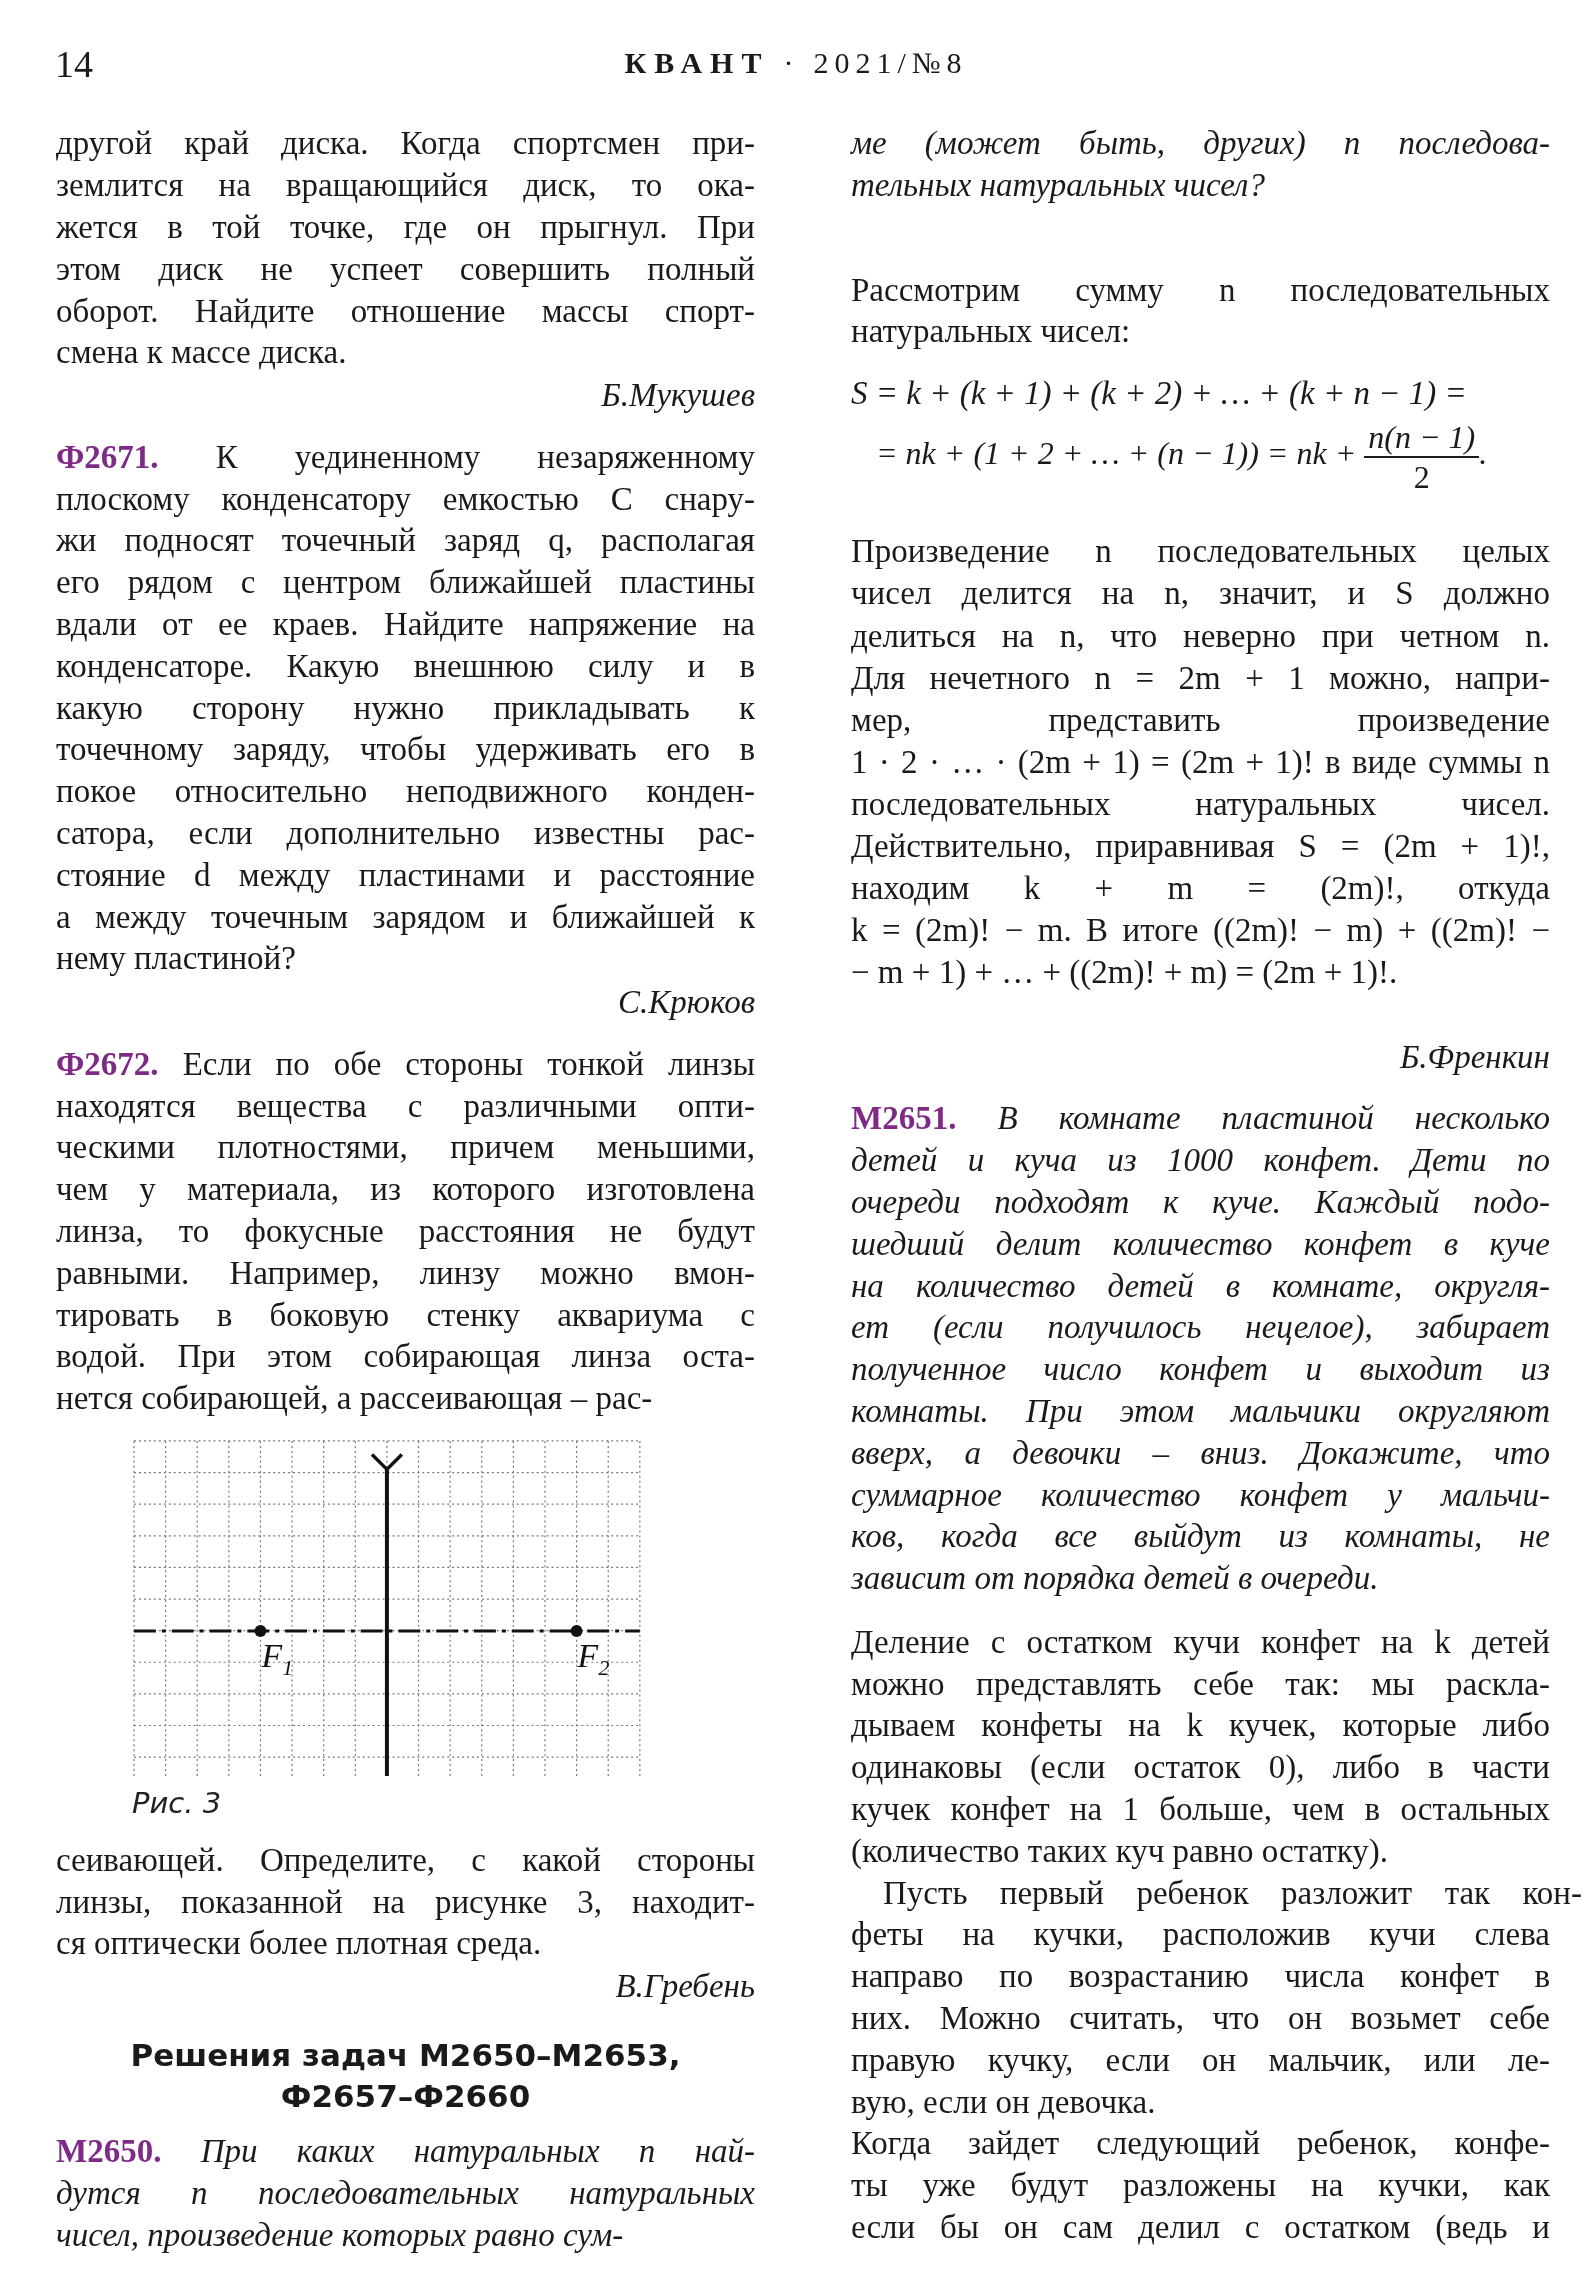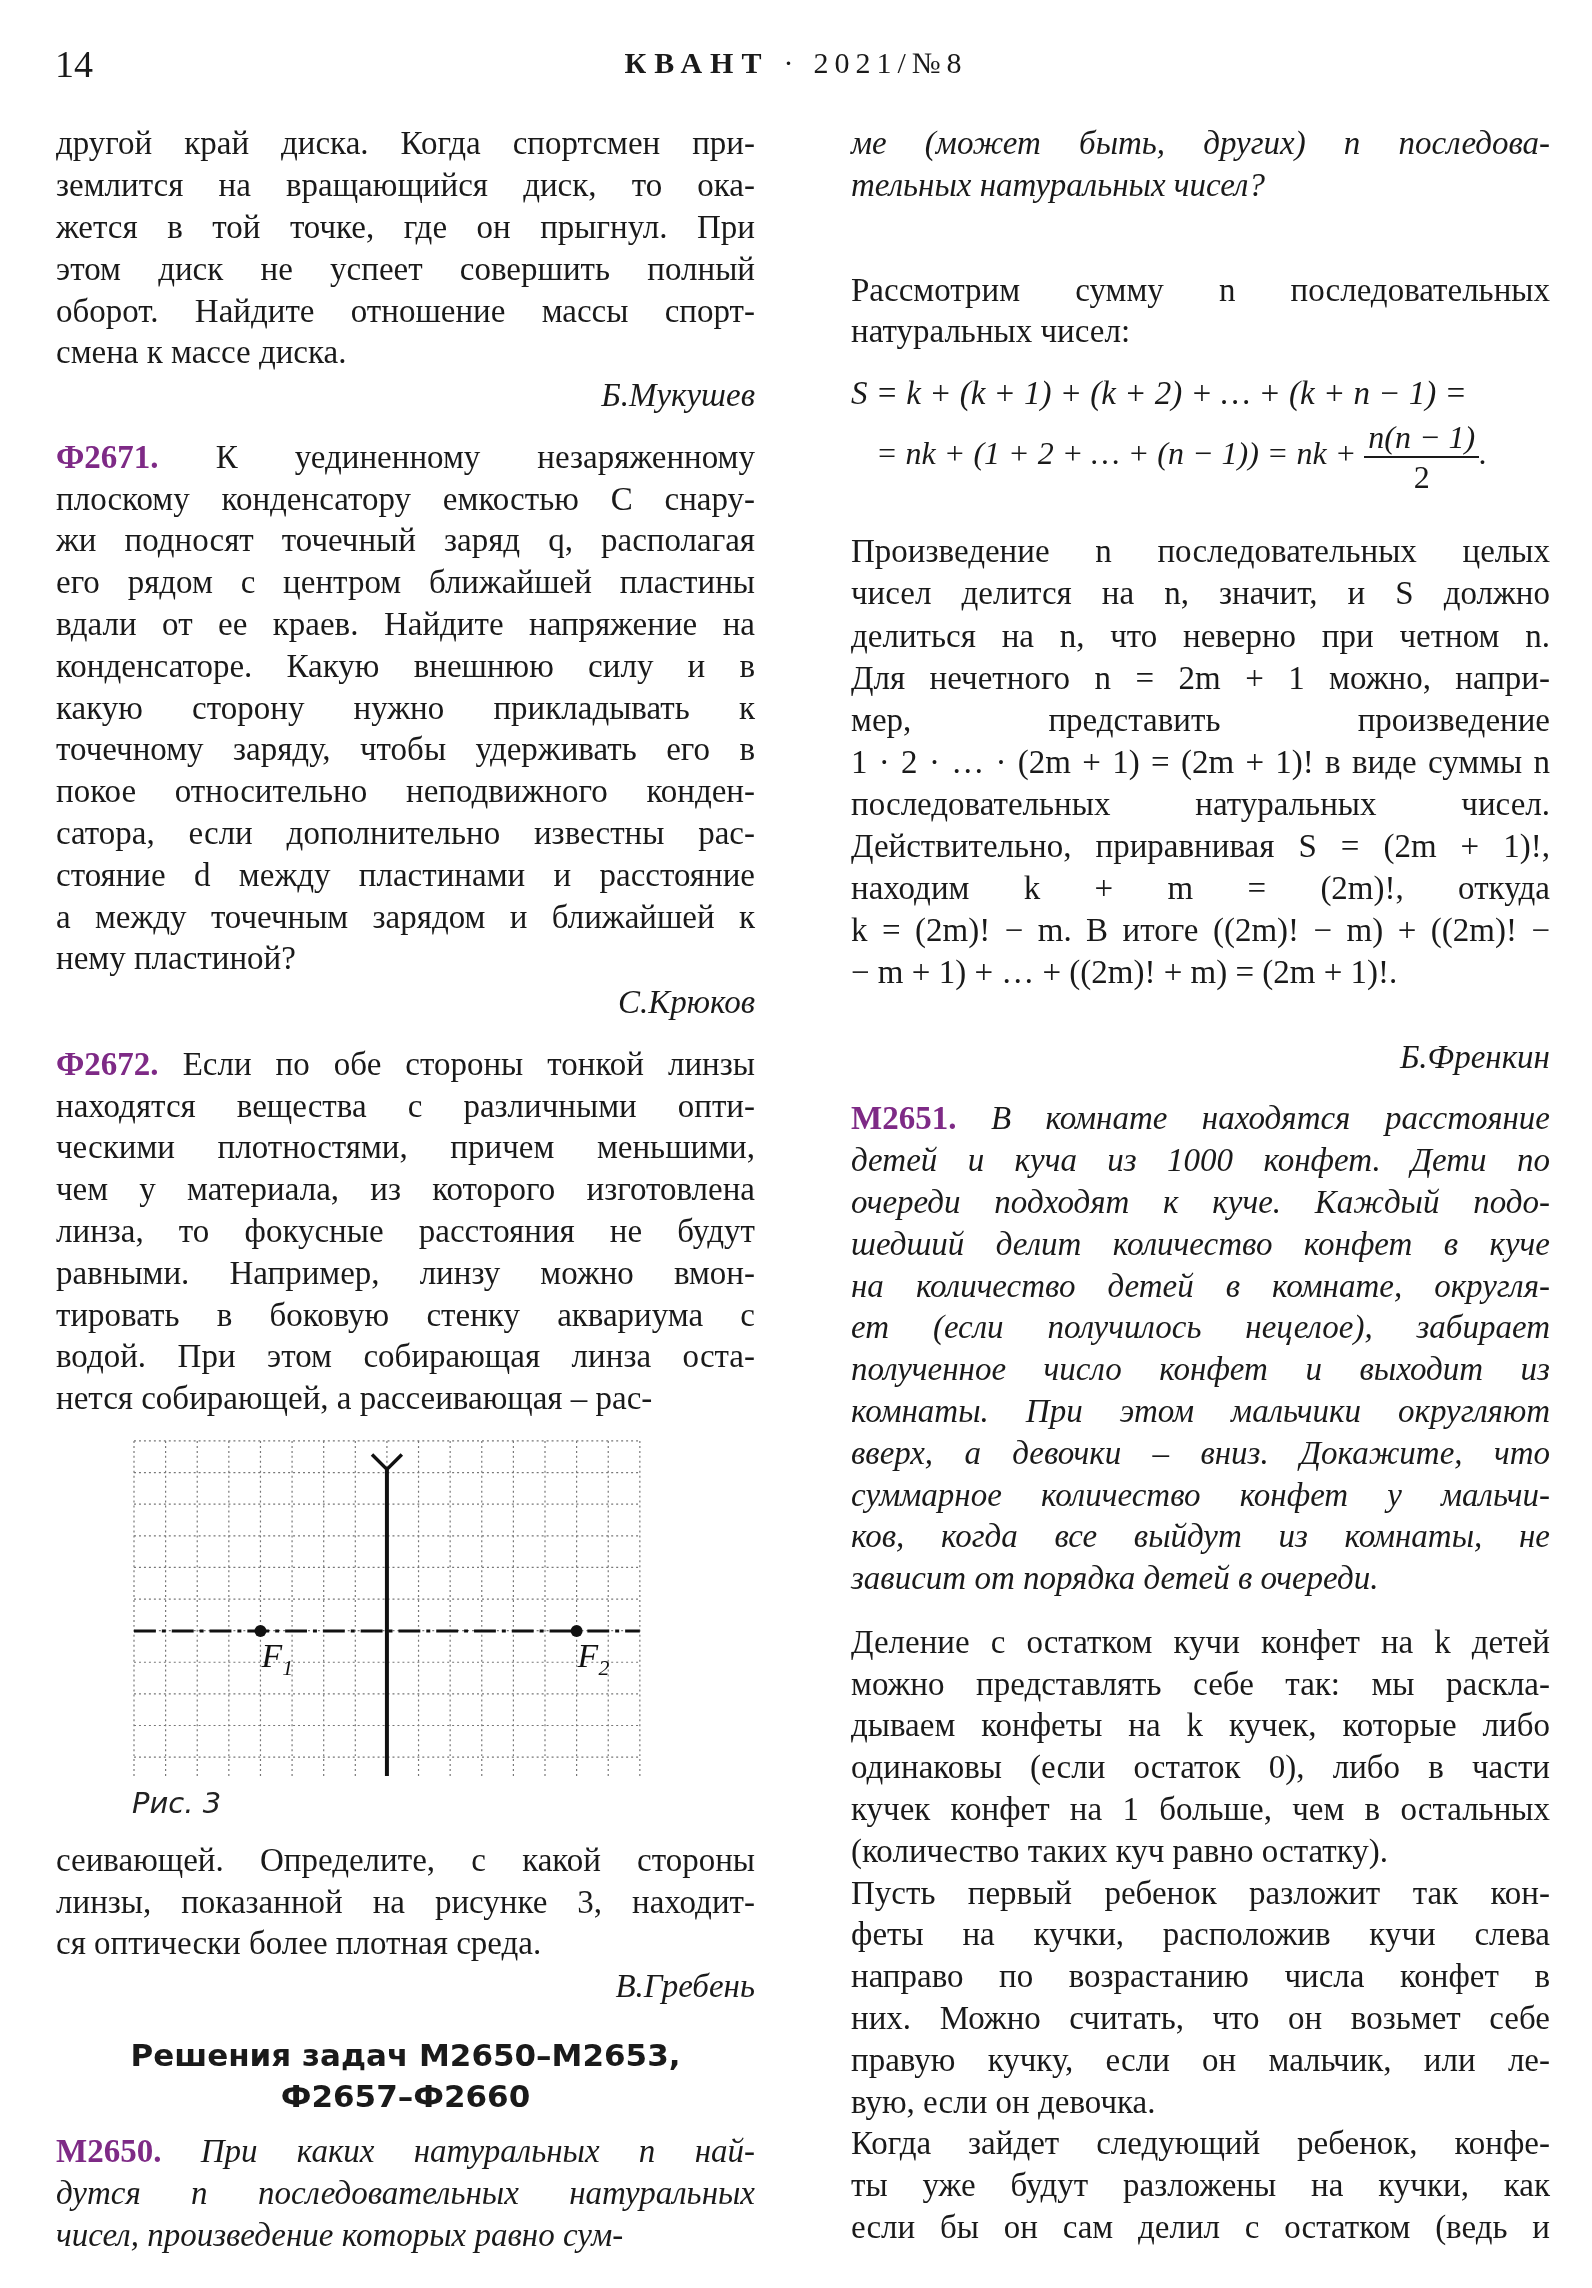--- a/index.html
+++ b/index.html
@@ -174,41 +174,41 @@
       <div class="line" style="top: 741px;">1 · 2 · … · (2m + 1) = (2m + 1)! в виде суммы n</div>
       <div class="line" style="top: 783px;">последовательных натуральных чисел.</div>
       <div class="line" style="top: 825px;">Действительно, приравнивая S = (2m + 1)!,</div>
       <div class="line" style="top: 867px;">находим    k + m = (2m)!,    откуда</div>
       <div class="line" style="top: 909px;">k = (2m)! − m. В итоге ((2m)! − m) + ((2m)! −</div>
       <div class="line last" style="top: 951px;">− m + 1) + … + ((2m)! + m) = (2m + 1)!.</div>
     </div>
   <div class="line right author" style="top:1036px">Б.Френкин</div>
 
   <div id="m2651">
-      <div class="line it" style="top: 1097px;"><span class="accent" style="color: rgb(126, 42, 134);">М2651.</span> <span>В комнате находятся расстояние</span></div>
+      <div class="line it" style="top: 1097px;"><span class="accent" style="color: rgb(126, 42, 134);">М2651.</span> <span>В комнате пластиной несколько</span></div>
       <div class="line it" style="top: 1139px;">детей и куча из 1000 конфет. Дети по</div>
       <div class="line it" style="top: 1181px;">очереди подходят к куче. Каждый подо-</div>
       <div class="line it" style="top: 1223px;">шедший делит количество конфет в куче</div>
       <div class="line it" style="top: 1265px;">на количество детей в комнате, округля-</div>
       <div class="line it" style="top: 1306px;">ет (если получилось нецелое), забирает</div>
       <div class="line it" style="top: 1348px;">полученное число конфет и выходит из</div>
       <div class="line it" style="top: 1390px;">комнаты. При этом мальчики округляют</div>
       <div class="line it" style="top: 1432px;">вверх, а девочки – вниз. Докажите, что</div>
       <div class="line it" style="top: 1474px;">суммарное количество конфет у мальчи-</div>
       <div class="line it" style="top: 1515px;">ков, когда все выйдут из комнаты, не</div>
       <div class="line it last" style="top: 1557px;">зависит от порядка детей в очереди.</div>
     </div>
   <div id="solution">
       <div class="line" style="top: 1621px;">Деление с остатком кучи конфет на k детей</div>
       <div class="line" style="top: 1663px;">можно представлять себе так: мы раскла-</div>
       <div class="line" style="top: 1704px;">дываем конфеты на k кучек, которые либо</div>
       <div class="line" style="top: 1746px;">одинаковы (если остаток 0), либо в части</div>
       <div class="line" style="top: 1788px;">кучек конфет на 1 больше, чем в остальных</div>
       <div class="line last" style="top: 1830px;">(количество таких куч равно остатку).</div>
-      <div class="line" style="top: 1872px;">Пусть первый ребенок разложит так кон-</div>
+      <div class="line" style="top: 1872px; margin-left: 32px;">Пусть первый ребенок разложит так кон-</div>
       <div class="line" style="top: 1913px;">феты на кучки, расположив кучи слева</div>
       <div class="line" style="top: 1955px;">направо по возрастанию числа конфет в</div>
       <div class="line" style="top: 1997px;">них. Можно считать, что он возьмет себе</div>
       <div class="line" style="top: 2039px;">правую кучку, если он мальчик, или ле-</div>
       <div class="line last" style="top: 2081px;">вую, если он девочка.</div>
       <div class="line" style="top: 2122px;">Когда зайдет следующий ребенок, конфе-</div>
       <div class="line" style="top: 2164px;">ты уже будут разложены на кучки, как</div>
       <div class="line" style="top: 2206px;">если бы он сам делил с остатком (ведь и</div>
     </div>
 </div>

